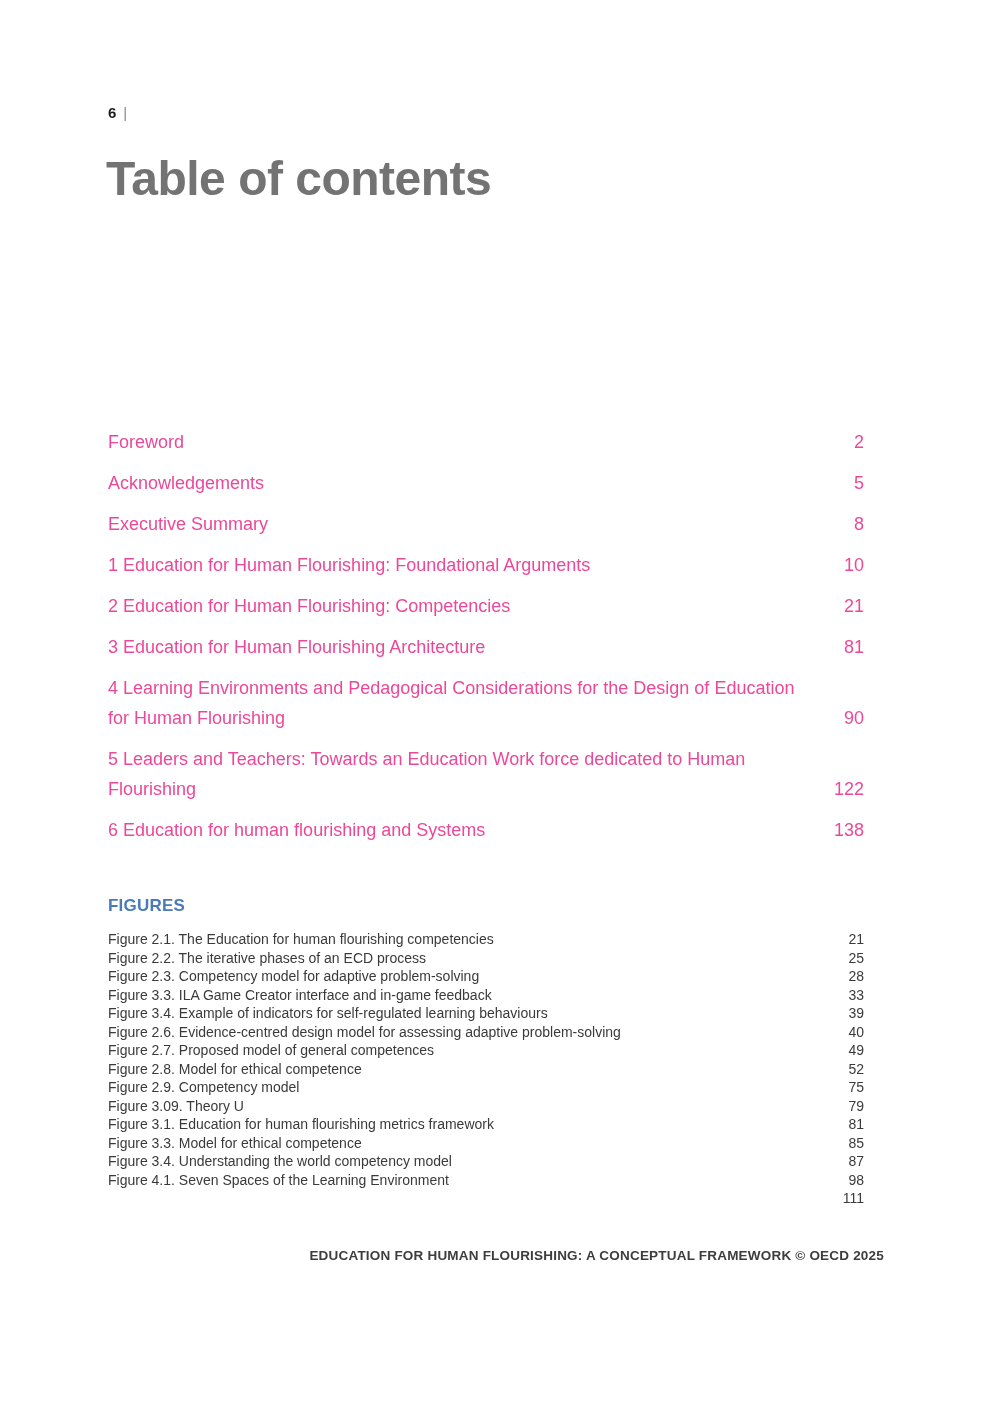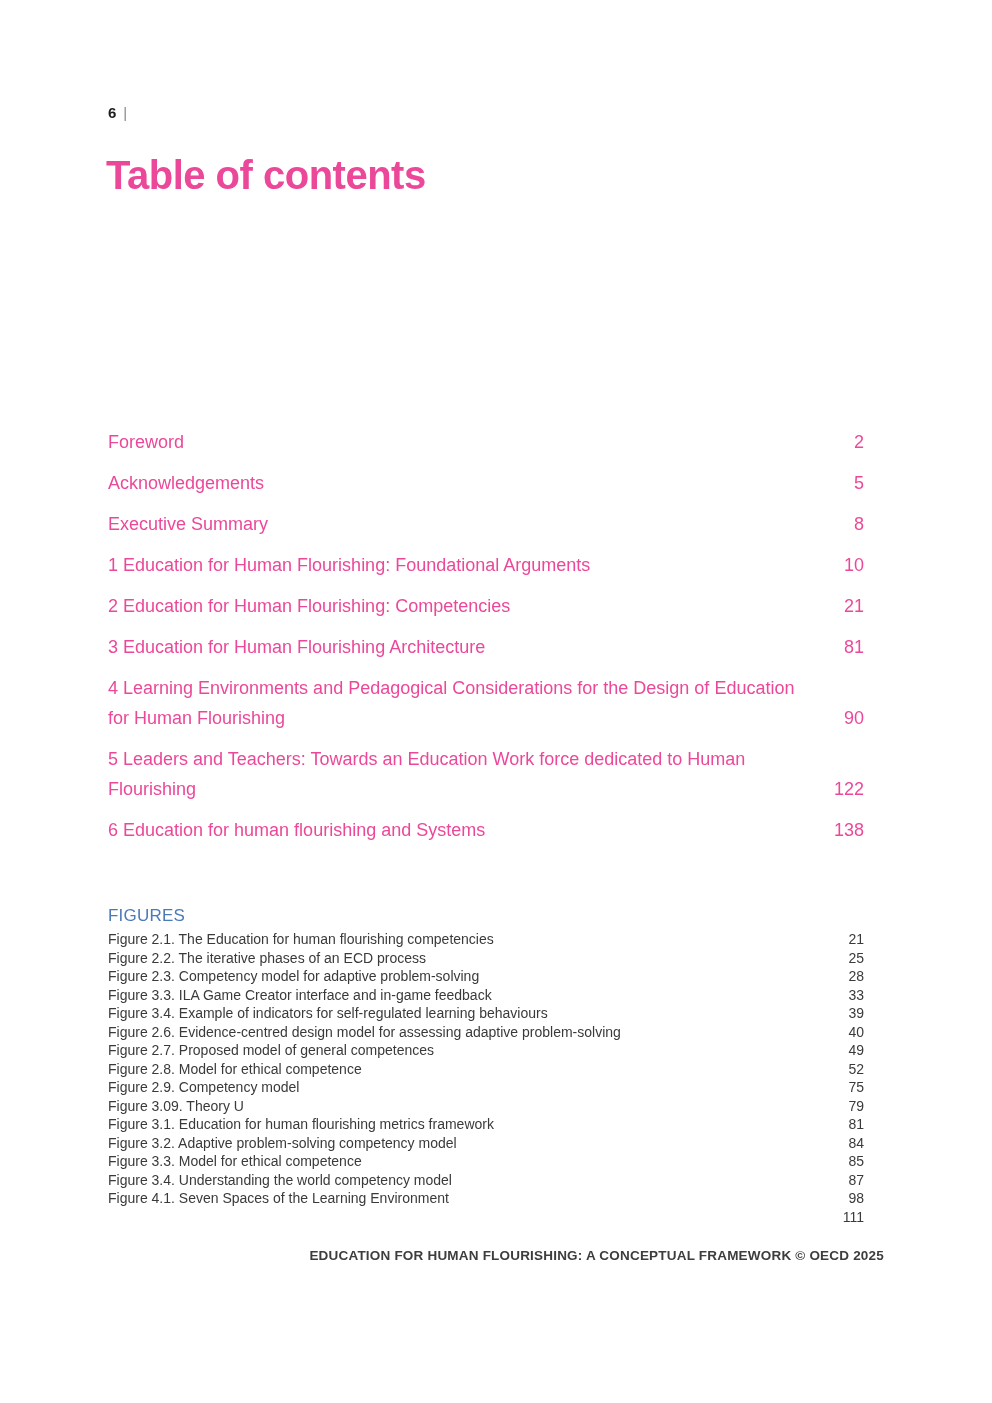--- a/index.html
+++ b/index.html
@@ -21,24 +21,24 @@
     color: #1c1c1c;
   }
   .page-header .num { font-weight: bold; }
   .page-header .sep { color: #8a8a8a; margin-left: 7px; font-weight: normal; }
 
   
   .doc-title {
     position: absolute;
     left: 106px;
     top: 153px;
-    font-size: 40px;
+    font-size: 48px;
     font-weight: bold;
     letter-spacing: -0.5px;
-    color: #ec4899;
+    color: #737373;
     line-height: 1.1;
     white-space: nowrap;
   }
 
   
   .toc {
     position: absolute;
     left: 108px;
     top: 427px;
     width: 756px;
@@ -61,24 +61,23 @@
     bottom: 0;
     line-height: 30px;
   }
 
   
   .figures-heading {
     position: absolute;
     left: 108px;
     top: 896px;
     font-size: 17px;
-    font-weight: normal;
+    font-weight: bold;
     color: #4a7ab8;
     letter-spacing: 0.2px;
-    margin-top: 10px;
   }
   .figures {
     position: absolute;
     left: 108px;
     top: 930px;
     width: 756px;
   }
   .figure-entry {
     position: relative;
     font-size: 14px;
@@ -195,24 +194,20 @@
   </div>
   <div class="figure-entry">
     <span class="fig-label">Figure 3.09. Theory U</span>
     <span class="fig-page">79</span>
   </div>
   <div class="figure-entry">
     <span class="fig-label">Figure 3.1. Education for human flourishing metrics framework</span>
     <span class="fig-page">81</span>
   </div>
   <div class="figure-entry">
-    <span class="fig-label">Figure 3.2. Adaptive problem-solving competency model</span>
-    <span class="fig-page">84</span>
-  </div>
-  <div class="figure-entry">
     <span class="fig-label">Figure 3.3. Model for ethical competence</span>
     <span class="fig-page">85</span>
   </div>
   <div class="figure-entry">
     <span class="fig-label">Figure 3.4. Understanding the world competency model</span>
     <span class="fig-page">87</span>
   </div>
   <div class="figure-entry">
     <span class="fig-label">Figure 4.1. Seven Spaces of the Learning Environment</span>
     <span class="fig-page">98</span>

